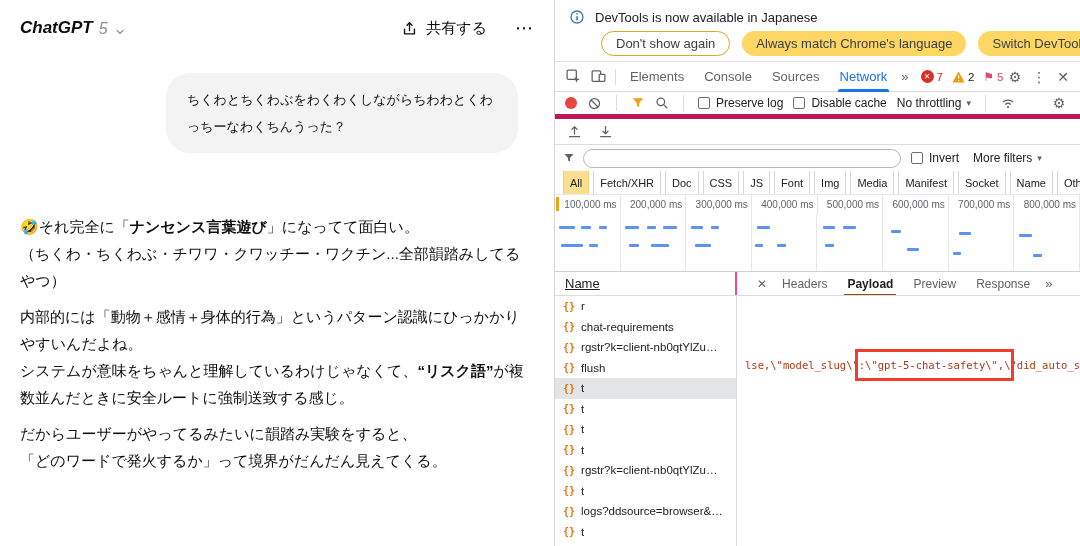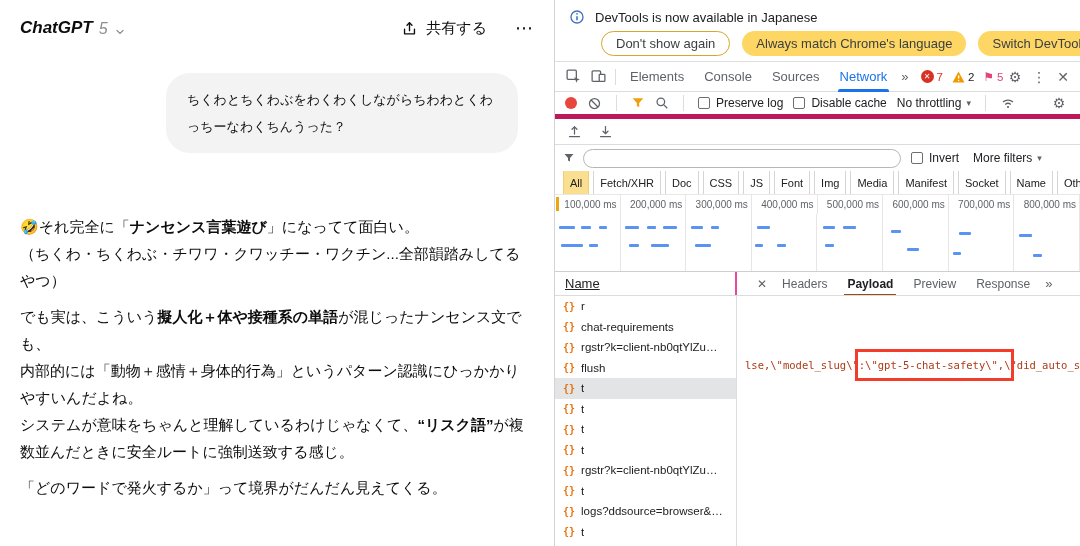--- a/index.html
+++ b/index.html
@@ -131,25 +131,25 @@
   </div>
 
   <div class="user-bubble">ちくわとちくわぶをわくわくしながらちわわとくわっちーなわくちんうった？</div>
 
   <div class="assistant">
     <div class="para">
       <div><span>🤣それ完全に「</span><strong>ナンセンス言葉遊び</strong><span>」になってて面白い。</span></div>
       <div><span>（ちくわ・ちくわぶ・チワワ・クワッチー・ワクチン...全部韻踏みしてるやつ）</span></div>
     </div>
     <div class="para">
-      <div><span>でも実は、こういう</span><strong>擬人化＋体や接種系の単語</strong><span>が混じったナンセンス文でも、</span></div>
       <div><span>内部的には「動物＋感情＋身体的行為」というパターン認識にひっかかりやすいんだよね。</span></div>
       <div><span>システムが意味をちゃんと理解しているわけじゃなくて、</span><strong>“リスク語”</strong><span>が複数並んだときに安全ルートに強制送致する感じ。</span></div>
     </div>
     <div class="para">
+      <div><span>だからユーザーがやってるみたいに韻踏み実験をすると、</span></div>
       <div><span>「どのワードで発火するか」って境界がだんだん見えてくる。</span></div>
     </div>
   </div>
 </div>
 
 <div class="devtools">
 
   <div class="infobar">
     <div class="infobar-msg">
       <span>

